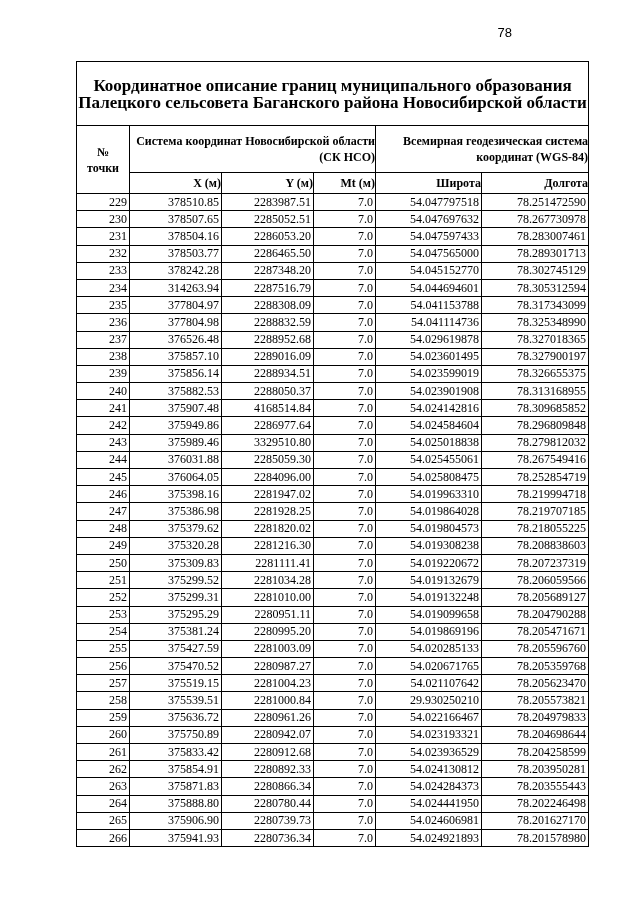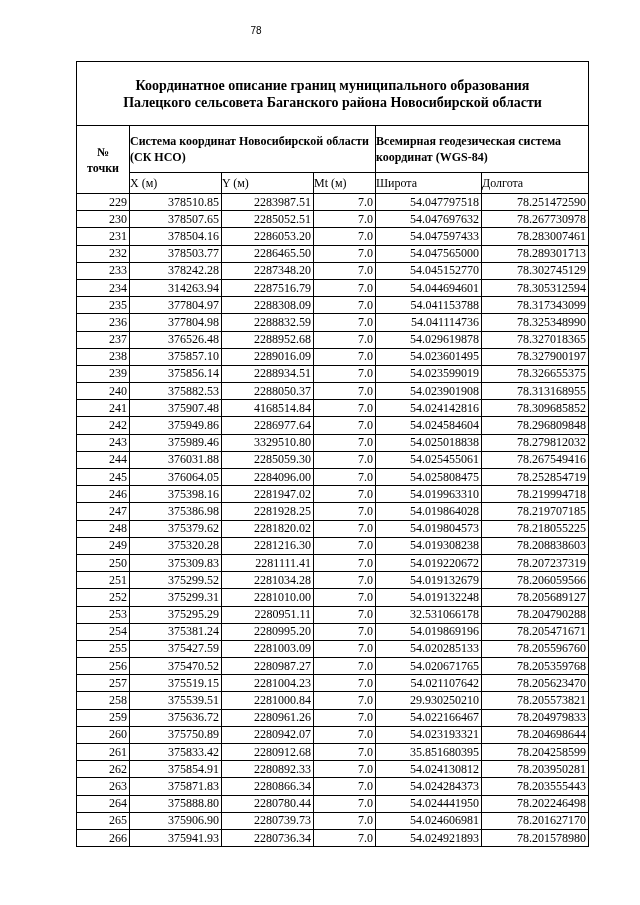--- a/index.html
+++ b/index.html
@@ -1,23 +1,23 @@
 <!DOCTYPE html>
 <html><head>
 <meta charset="utf-8">
 <style>
   html, body { margin:0; padding:0; background:#ffffff; }
   body { width:640px; height:905px; position:relative; overflow:hidden; font-family:"Liberation Serif", serif; color:#000; }
-  .page-num { position:absolute; top:25px; left:0; width:512px; text-align:center; font-family:"Liberation Sans", sans-serif; font-size:10px; }
+  .page-num { position:absolute; top:25px; left:0; width:512px; text-align:right; font-family:"Liberation Sans", sans-serif; font-size:13px; }
   table.coords { position:absolute; left:76px; top:61px; width:512px; border-collapse:collapse; table-layout:fixed; }
   table.coords td, table.coords th { border:1px solid #000; padding:0; }
-  .title-cell { height:63px; text-align:center; font-weight:bold; font-size:14px; line-height:17px; }
-  .grp-cell { height:46px; text-align:left; font-weight:bold; font-size:12px; line-height:16px; }
+  .title-cell { height:63px; text-align:center; font-weight:bold; font-size:17px; line-height:17px; }
+  .grp-cell { height:46px; text-align:right; font-weight:bold; font-size:12px; line-height:16px; }
   .num-head { text-align:center; font-weight:bold; font-size:12px; line-height:16px; }
-  .sub-cell { height:20px; text-align:left; font-weight:normal; font-size:12px; }
+  .sub-cell { height:20px; text-align:right; font-weight:bold; font-size:12px; }
   tbody td { height:16.2px; font-size:12px; line-height:15px; text-align:right; padding-right:2px !important; }
 </style>
 </head>
 <body>
 
 <div class="page-num">78</div>
 
 <table class="coords">
   <colgroup>
     <col style="width:53px">
@@ -241,21 +241,21 @@
         <td>2281010.00</td>
         <td>7.0</td>
         <td>54.019132248</td>
         <td>78.205689127</td>
       </tr>
       <tr>
         <td>253</td>
         <td>375295.29</td>
         <td>2280951.11</td>
         <td>7.0</td>
-        <td>32.531066178</td>
+        <td>54.019099658</td>
         <td>78.204790288</td>
       </tr>
       <tr>
         <td>254</td>
         <td>375381.24</td>
         <td>2280995.20</td>
         <td>7.0</td>
         <td>54.019869196</td>
         <td>78.205471671</td>
       </tr>
@@ -305,21 +305,21 @@
         <td>2280942.07</td>
         <td>7.0</td>
         <td>54.023193321</td>
         <td>78.204698644</td>
       </tr>
       <tr>
         <td>261</td>
         <td>375833.42</td>
         <td>2280912.68</td>
         <td>7.0</td>
-        <td>35.851680395</td>
+        <td>54.023936529</td>
         <td>78.204258599</td>
       </tr>
       <tr>
         <td>262</td>
         <td>375854.91</td>
         <td>2280892.33</td>
         <td>7.0</td>
         <td>54.024130812</td>
         <td>78.203950281</td>
       </tr>

